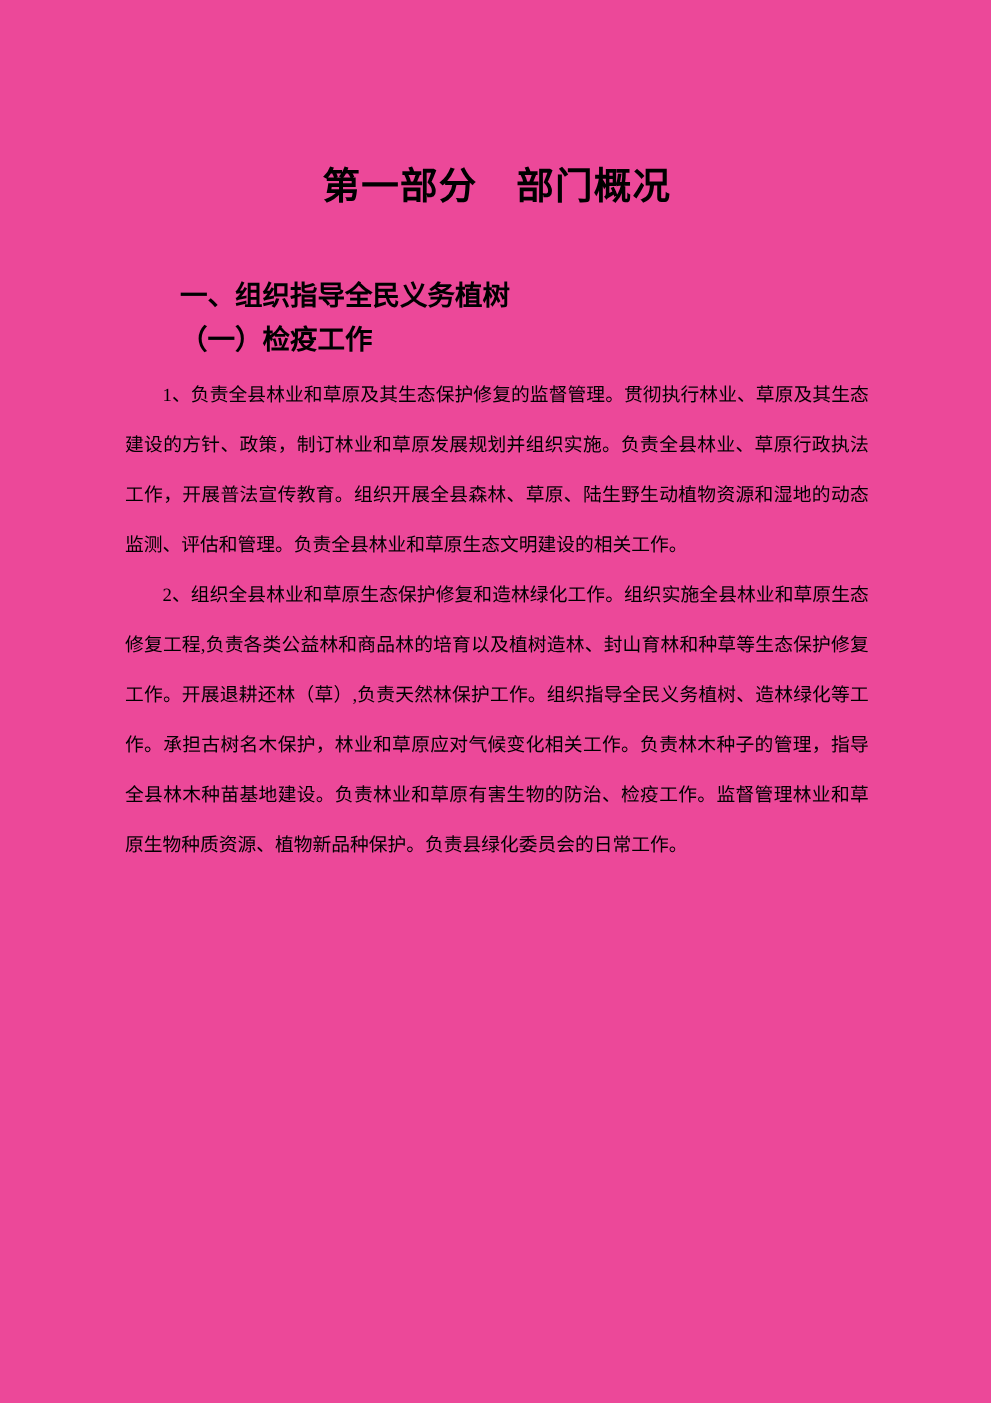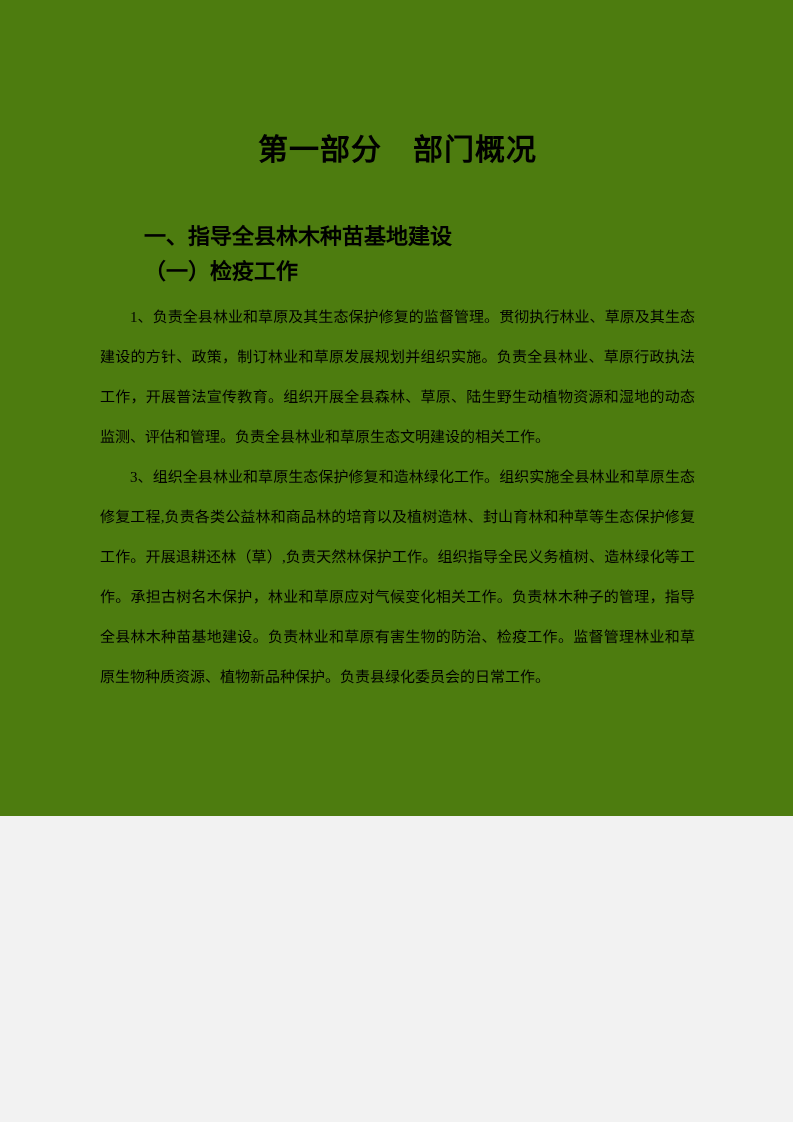--- a/index.html
+++ b/index.html
@@ -8,22 +8,22 @@
   }
   body {
     width: 793px;
     height: 1122px;
     background: #f2f2f2;
     font-family: "Liberation Serif", serif;
   }
   .page {
     position: relative;
     width: 793px;
-    height: 816px;
-    background: #4d7c0f;
+    height: 1122px;
+    background: #ec4899;
     color: #000000;
     overflow: hidden;
   }
   .content {
     position: absolute;
     left: 100px;
     top: 0;
     width: 595px;
   }
   .doc-title {
@@ -64,18 +64,18 @@
   .body-para.first {
     margin-top: 10px;
   }
 </style>
 </head>
 <body>
 
 <div class="page">
   <div class="content">
     <h1 class="doc-title">第一部分　部门概况</h1>
-    <h2 class="section-heading">一、指导全县林木种苗基地建设</h2>
+    <h2 class="section-heading">一、组织指导全民义务植树</h2>
     <h3 class="subsection-heading">（一）检疫工作</h3>
     <p class="body-para first">1、负责全县林业和草原及其生态保护修复的监督管理。贯彻执行林业、草原及其生态建设的方针、政策，制订林业和草原发展规划并组织实施。负责全县林业、草原行政执法工作，开展普法宣传教育。组织开展全县森林、草原、陆生野生动植物资源和湿地的动态监测、评估和管理。负责全县林业和草原生态文明建设的相关工作。</p>
-    <p class="body-para">3、组织全县林业和草原生态保护修复和造林绿化工作。组织实施全县林业和草原生态修复工程,负责各类公益林和商品林的培育以及植树造林、封山育林和种草等生态保护修复工作。开展退耕还林（草）,负责天然林保护工作。组织指导全民义务植树、造林绿化等工作。承担古树名木保护，林业和草原应对气候变化相关工作。负责林木种子的管理，指导全县林木种苗基地建设。负责林业和草原有害生物的防治、检疫工作。监督管理林业和草原生物种质资源、植物新品种保护。负责县绿化委员会的日常工作。</p>
+    <p class="body-para">2、组织全县林业和草原生态保护修复和造林绿化工作。组织实施全县林业和草原生态修复工程,负责各类公益林和商品林的培育以及植树造林、封山育林和种草等生态保护修复工作。开展退耕还林（草）,负责天然林保护工作。组织指导全民义务植树、造林绿化等工作。承担古树名木保护，林业和草原应对气候变化相关工作。负责林木种子的管理，指导全县林木种苗基地建设。负责林业和草原有害生物的防治、检疫工作。监督管理林业和草原生物种质资源、植物新品种保护。负责县绿化委员会的日常工作。</p>
   </div>
 </div>
 
 </body></html>

